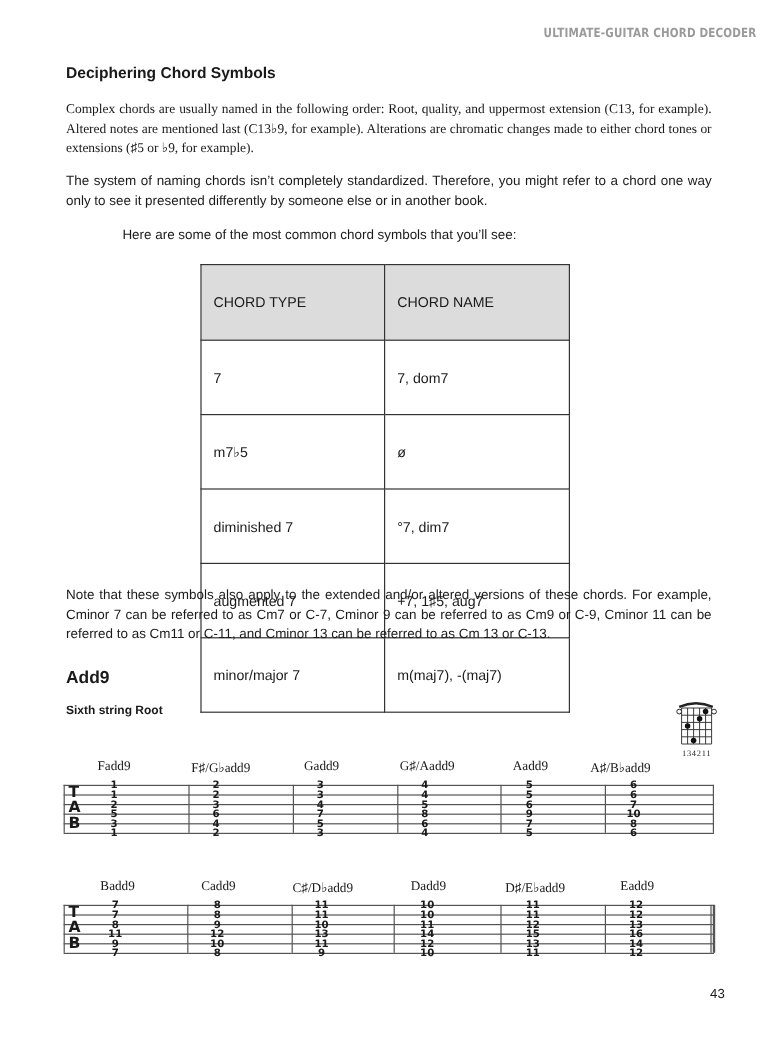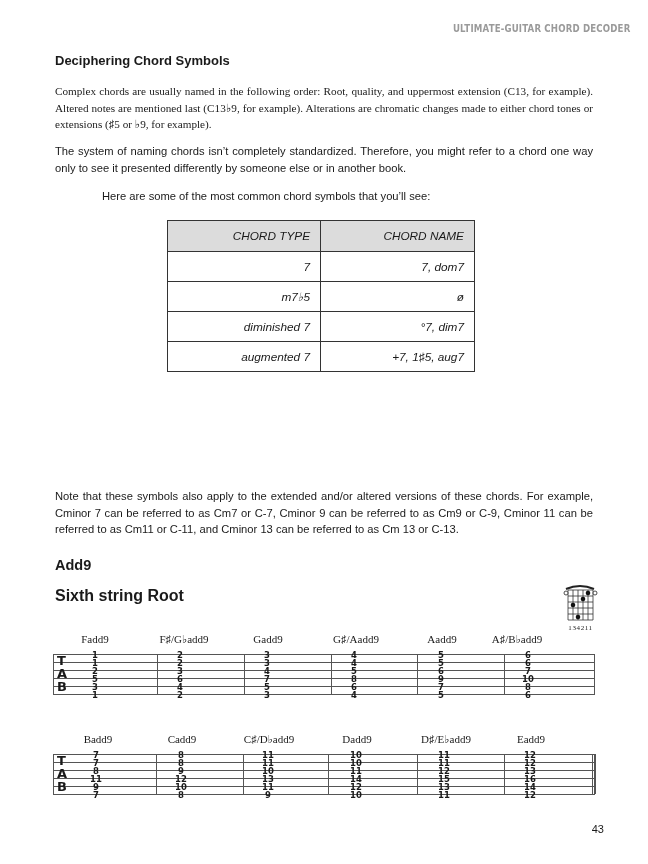--- a/index.html
+++ b/index.html
@@ -5,25 +5,25 @@
   html,body{margin:0;padding:0;background:#fff;}
   body{width:648px;height:864px;position:relative;overflow:hidden;font-family:"Liberation Sans",sans-serif;color:#1a1a1a;}
   .running-head{position:absolute;top:22px;right:18px;font-family:"DejaVu Sans",sans-serif;font-weight:bold;font-size:10.5px;letter-spacing:0.2px;color:#9a9a9a;transform:scaleX(0.82);transform-origin:right center;}
   .h2{position:absolute;left:55px;top:53px;font-weight:bold;font-size:13px;}
   .para{position:absolute;left:55px;width:538px;font-size:11.2px;line-height:16.5px;text-align:justify;}
   .p1{top:83px;font-family:Liberation Serif, serif;}
   .p2{top:143px;}
   .p3{top:188px;padding-left:47px;}
   .p4{top:488px;}
   table.chords{position:absolute;left:167px;top:220px;width:308px;border-collapse:collapse;font-size:11.8px;}
-  table.chords th, table.chords td{border:1.2px solid #333;text-align:right;padding:0 10px;height:29px;font-weight:normal;font-style:italic;}
+  table.chords th, table.chords td{border:1.2px solid #333;text-align:left;padding:16px 10px;height:29px;font-weight:normal;}
   table.chords th{background:#dcdcdc;height:30px;}
   table.chords td.c1, table.chords th.c1{width:132px;}
   .h-add9{position:absolute;left:55px;top:557px;font-weight:bold;font-size:14.5px;}
-  .h-sixth{position:absolute;left:55px;top:587px;font-weight:bold;font-size:16px;}
+  .h-sixth{position:absolute;left:55px;top:587px;font-weight:bold;font-size:10px;}
   .chord-diagram{position:absolute;left:560px;top:583px;width:40px;height:50px;}
   .tab-system{position:absolute;left:53px;width:542px;}
   .sys1{top:633px;}
   .sys2{top:733px;}
   .chord-label{position:absolute;top:0;font-family:"Liberation Serif",serif;font-size:11px;transform:translateX(-50%);white-space:nowrap;}
   .staff{position:absolute;left:0;top:21px;width:542px;height:50px;}
   .staff .line{position:absolute;left:0;right:0;height:0;border-top:1px solid #555;}
   .staff .bar{position:absolute;top:0;width:0;height:40px;border-left:1px solid #555;}
   .tab-letters{position:absolute;left:4px;top:0;font-weight:bold;font-size:13px;line-height:13px;font-family:"DejaVu Sans",sans-serif;}
   .fret-col{position:absolute;top:-3px;transform:translateX(-50%);font-family:"DejaVu Sans",sans-serif;font-weight:bold;font-size:8.5px;line-height:8px;text-align:center;}
@@ -56,20 +56,24 @@
         <td class="c1">m7♭5</td>
         <td>ø</td>
       </tr>
     <tr>
         <td class="c1">diminished 7</td>
         <td>°7, dim7</td>
       </tr>
     <tr>
         <td class="c1">augmented 7</td>
         <td>+7, 1♯5, aug7</td>
+      </tr>
+    <tr>
+        <td class="c1">minor/major 7</td>
+        <td>m(maj7), -(maj7)</td>
       </tr>
   </tbody>
 </table>
 
 <div class="para p4">Note that these symbols also apply to the extended and/or altered versions of these chords. For example, Cminor 7 can be referred to as Cm7 or C-7, Cminor 9 can be referred to as Cm9 or C-9, Cminor 11 can be referred to as Cm11 or C-11, and Cminor 13 can be referred to as Cm 13 or C-13.</div>
 
 <div class="h-add9">Add9</div>
 <div class="h-sixth">Sixth string Root</div>
 
 <svg class="chord-diagram" viewBox="0 0 40 50" width="40" height="50">

